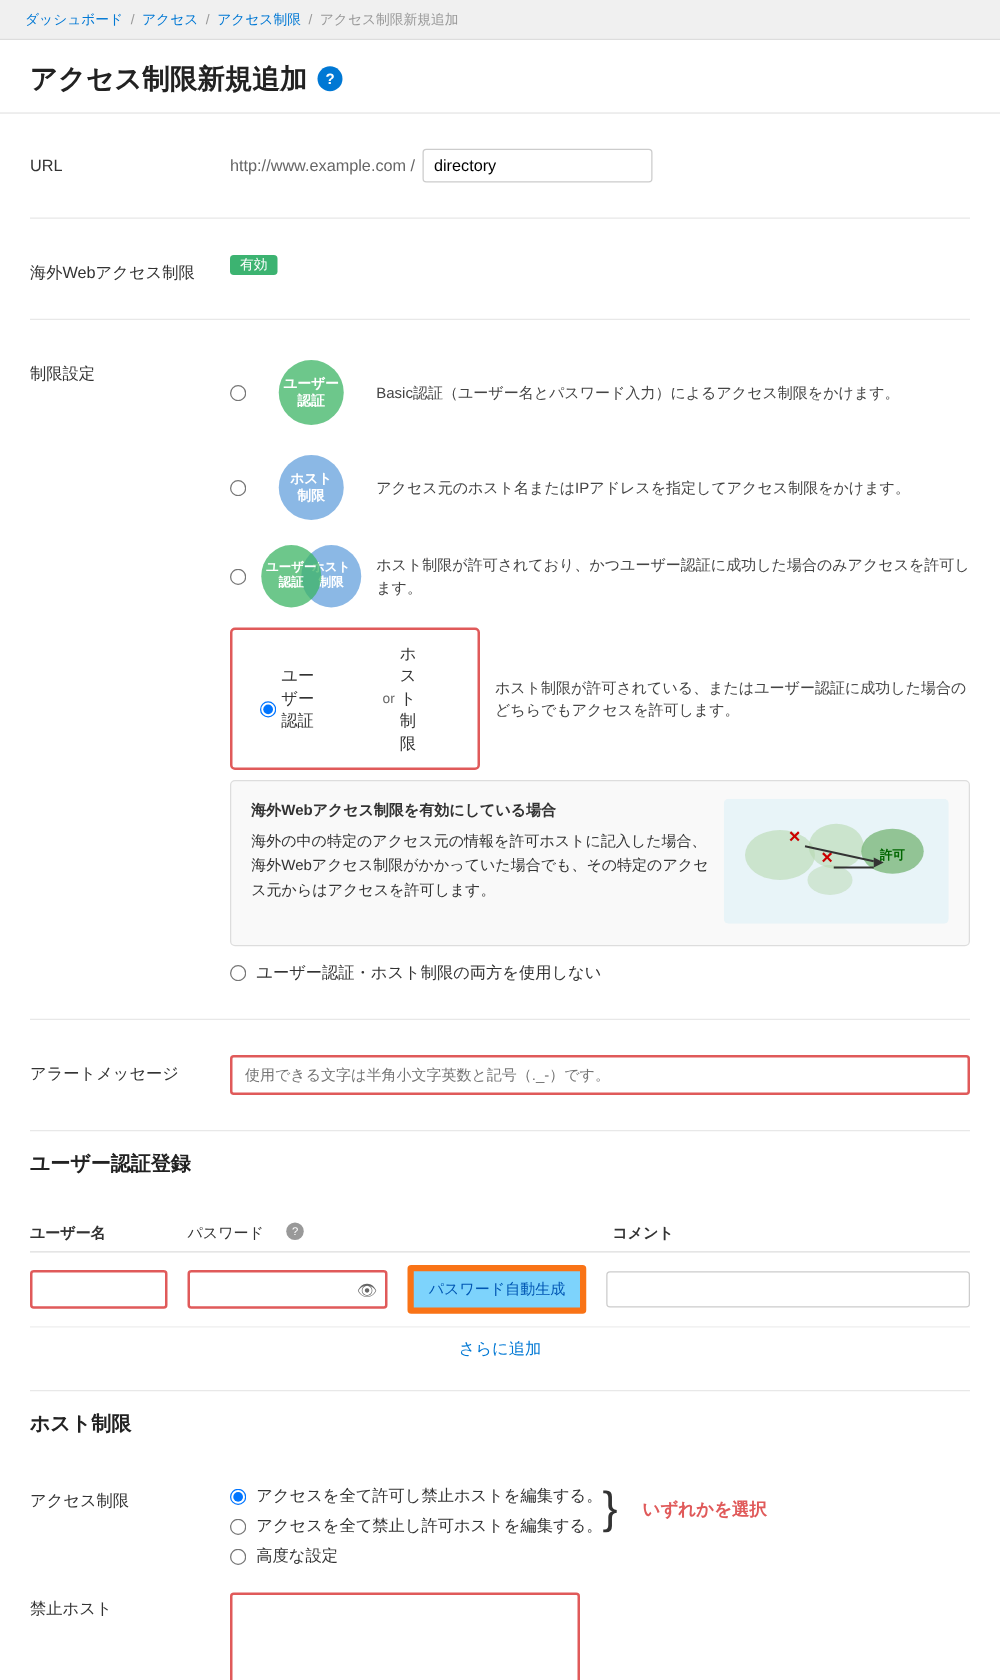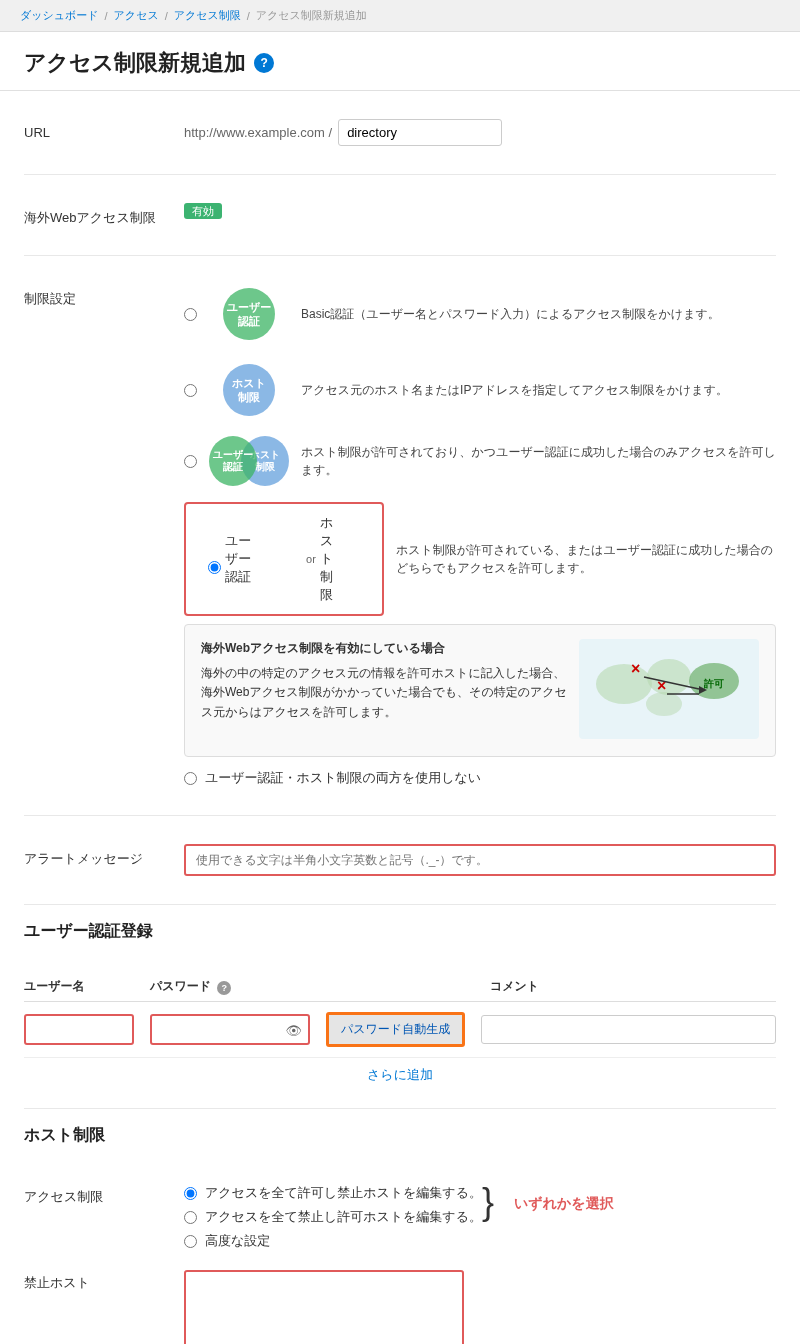--- a/index.html
+++ b/index.html
@@ -78,21 +78,21 @@
       gap: 6px;
     }
     .url-base {
       color: #666;
       font-size: 13px;
     }
     .url-input {
       border: 1px solid #ccc;
       padding: 5px 8px;
       font-size: 13px;
-      width: 164px;
+      width: 184px;
       border-radius: 3px;
     }
     .badge-active {
       background: #3cb371;
       color: #fff;
       font-size: 11px;
       padding: 2px 8px;
       border-radius: 3px;
     }
     .radio-option {
@@ -257,21 +257,21 @@
       color: #222;
       padding: 16px 0 12px;
     }
     .table-header {
       display: flex;
       gap: 16px;
       padding: 8px 0 6px;
       border-bottom: 1px solid #ddd;
     }
     .th-user { width: 110px; flex-shrink: 0; font-weight: bold; font-size: 12px; }
-    .th-pass { width: 160px; flex-shrink: 0; font-weight: bold; font-size: 12px; display: flex; align-items: flex-end; gap: 4px; }
+    .th-pass { width: 160px; flex-shrink: 0; font-weight: normal; font-size: 12px; display: flex; align-items: flex-start; gap: 16px; }
     .th-btn { width: 120px; flex-shrink: 0; }
     .th-comment { flex: 1; font-weight: bold; font-size: 12px; margin-left: 28px; }
     .user-row {
       display: flex;
       gap: 16px;
       align-items: center;
       padding: 10px 0;
     }
     .user-input {
       width: 110px;
@@ -293,22 +293,22 @@
     }
     .eye-icon {
       position: absolute;
       right: 8px;
       top: 50%;
       transform: translateY(-50%);
       cursor: pointer;
       color: #666;
     }
     .auto-pass-btn {
-      background: #e5e5e5;
-      border: 3px solid #f97316;
+      background: #7dd3fc;
+      border: 5px solid #f97316;
       padding: 6px 12px;
       border-radius: 3px;
       cursor: pointer;
       font-size: 12px;
       color: #0056b3;
       white-space: nowrap;
     }
     .comment-input {
       flex: 1;
       border: 1px solid #ccc;

